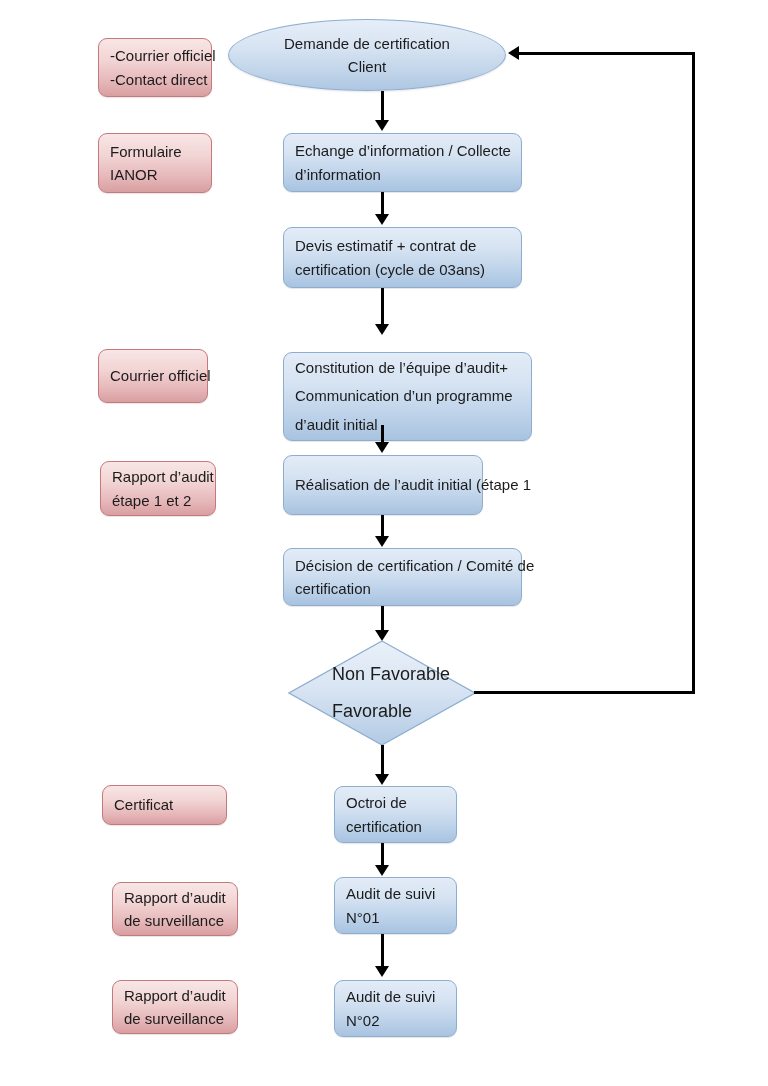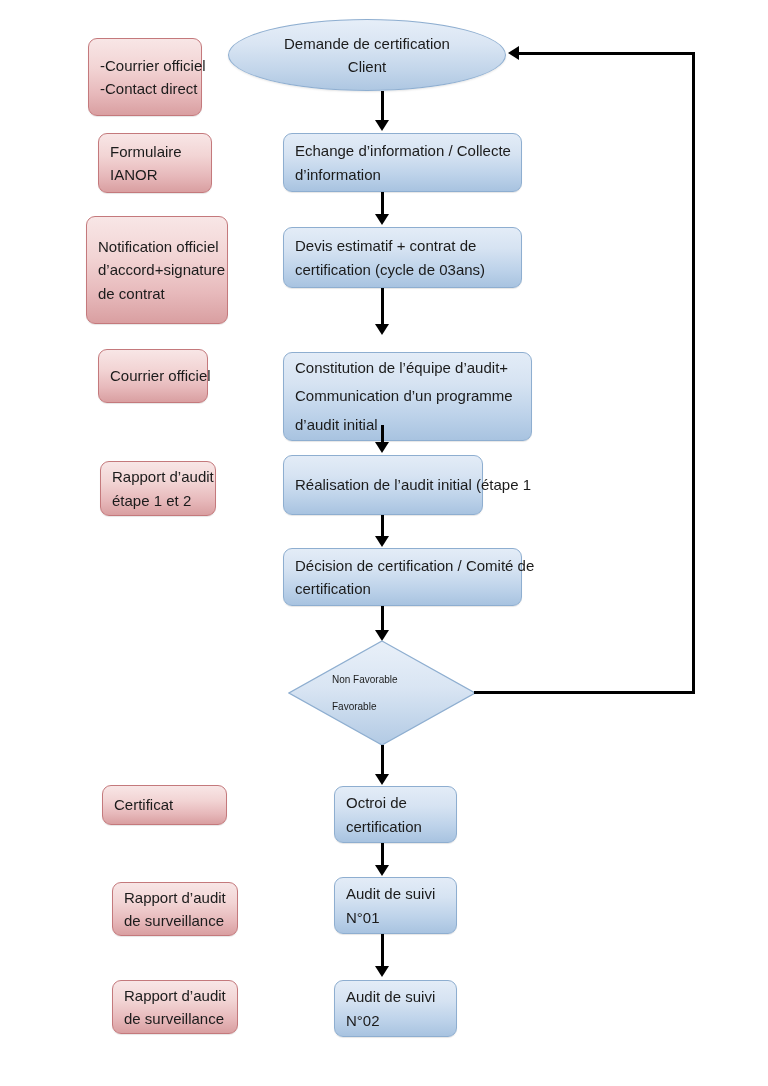--- a/index.html
+++ b/index.html
@@ -73,21 +73,21 @@
     inset: 0;
   }
   .decision-label {
     position: absolute;
     inset: 0;
     display: flex;
     flex-direction: column;
     justify-content: center;
     align-items: flex-start;
     padding-left: 44px;
-    font-size: 10px;
+    font-size: 18px;
     color: #1b1b1b;
     box-sizing: border-box;
   }
   .decision-label .line { display:block; }
   .decision-label .gap { height: 16px; }
 
   
   .vline {
     position: absolute;
     width: 3px;
@@ -111,35 +111,30 @@
     border-top: 7px solid transparent;
     border-bottom: 7px solid transparent;
     border-right: 11px solid #000000;
   }
 </style>
 </head>
 <body>
 
 <div id="canvas">
 
-  <div class="node doc" style="left:88px; top:38px; width:114px; height:78px;">
+  <div class="node doc" style="left:98px; top:38px; width:114px; height:59px;">
     <span class="line">-Courrier officiel</span>
     <span class="line">-Contact direct</span>
   </div>
 
   <div class="node doc" style="left:98px; top:133px; width:114px; height:60px;">
     <span class="line">Formulaire</span>
     <span class="line">IANOR</span>
   </div>
 
-  <div class="node doc" style="left:86px; top:216px; width:142px; height:108px;">
-    <span class="line">Notification officiel</span>
-    <span class="line">d’accord+signature</span>
-    <span class="line">de contrat</span>
-  </div>
 
   <div class="node doc" style="left:98px; top:349px; width:110px; height:54px;">
     <span class="line">Courrier officiel</span>
   </div>
 
   <div class="node doc" style="left:100px; top:461px; width:116px; height:55px;">
     <span class="line">Rapport d’audit</span>
     <span class="line">étape 1 et 2</span>
   </div>
 

